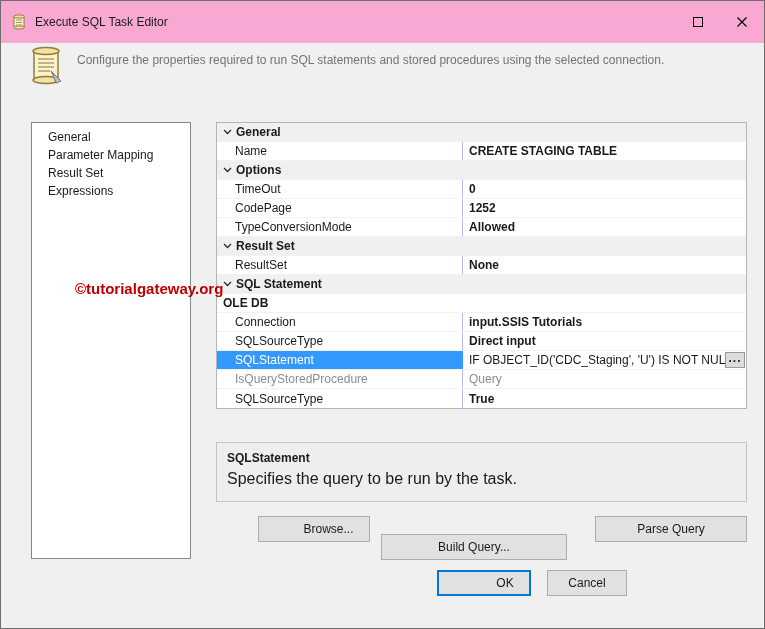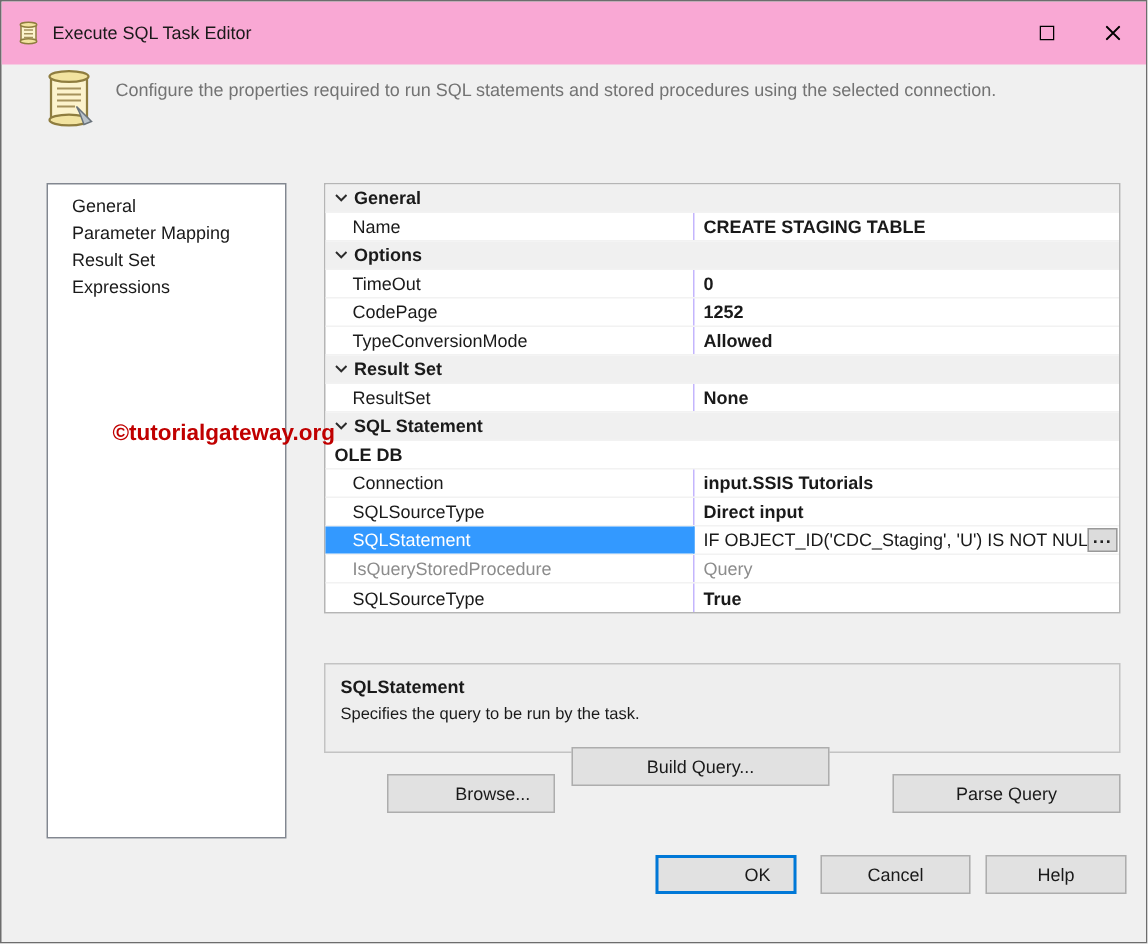--- a/index.html
+++ b/index.html
@@ -35,29 +35,29 @@
   .row.dis .pname,.row.dis .pval{color:#8c8c8c;font-weight:normal;}
   .val-text{overflow:hidden;white-space:nowrap;}
   .ellipsis-btn{position:absolute;right:1px;top:1px;bottom:1px;width:20px;background:#dcdcdc;border:1px solid #999999;font-size:12px;font-weight:bold;font-family:inherit;display:flex;align-items:center;justify-content:center;letter-spacing:1px;padding:0 0 5px 0;box-sizing:border-box;color:#222;}
 
   
   .watermark{position:absolute;left:74px;top:279px;font-size:15px;font-weight:bold;color:#c00000;z-index:4;white-space:nowrap;}
 
   
   .desc-panel{position:absolute;left:215px;top:441px;width:531px;height:60px;background:#eeeeee;border:1px solid #c3c3c3;box-sizing:border-box;padding:8px 10px;}
   .desc-title{font-size:12px;font-weight:bold;color:#1a1a1a;margin-bottom:5px;}
-  .desc-text{font-size:11px;color:#1a1a1a;}
+  .desc-text{font-size:16px;color:#1a1a1a;}
 
   
   .btn{position:absolute;height:26px;background:#e1e1e1;border:1px solid #adadad;font-size:12px;font-family:inherit;color:#1a1a1a;display:flex;align-items:center;justify-content:center;box-sizing:border-box;cursor:default;}
   #btn-browse{left:257px;top:515px;width:112px;padding-left:35px;}
-  #btn-build{left:380px;top:497px;width:172px;}
+  #btn-build{left:380px;top:533px;width:186px;}
   #btn-parse{left:594px;top:515px;width:152px;}
   #btn-ok{left:436px;top:569px;width:94px;border:2px solid #0078d7;padding-left:48px;}
-  #btn-cancel{left:546px;top:569px;width:100px;}
+  #btn-cancel{left:546px;top:569px;width:80px;}
   #btn-help{left:656px;top:569px;width:94px;}
 </style>
 </head>
 <body>
 
 <div class="dialog">
 
   <div class="titlebar">
     <span class="title-icon">
       <svg width="16" height="16" viewBox="0 0 16 16">
@@ -197,15 +197,14 @@
     <div class="desc-title">SQLStatement</div>
     <div class="desc-text">Specifies the query to be run by the task.</div>
   </div>
 
   <button class="btn" id="btn-browse">Browse...</button>
   <button class="btn" id="btn-build">Build Query...</button>
   <button class="btn" id="btn-parse">Parse Query</button>
 
   <button class="btn" id="btn-ok">OK</button>
   <button class="btn" id="btn-cancel">Cancel</button>
-  <button class="btn" id="btn-help">Help</button>
 
 </div>
 
 </body></html>

